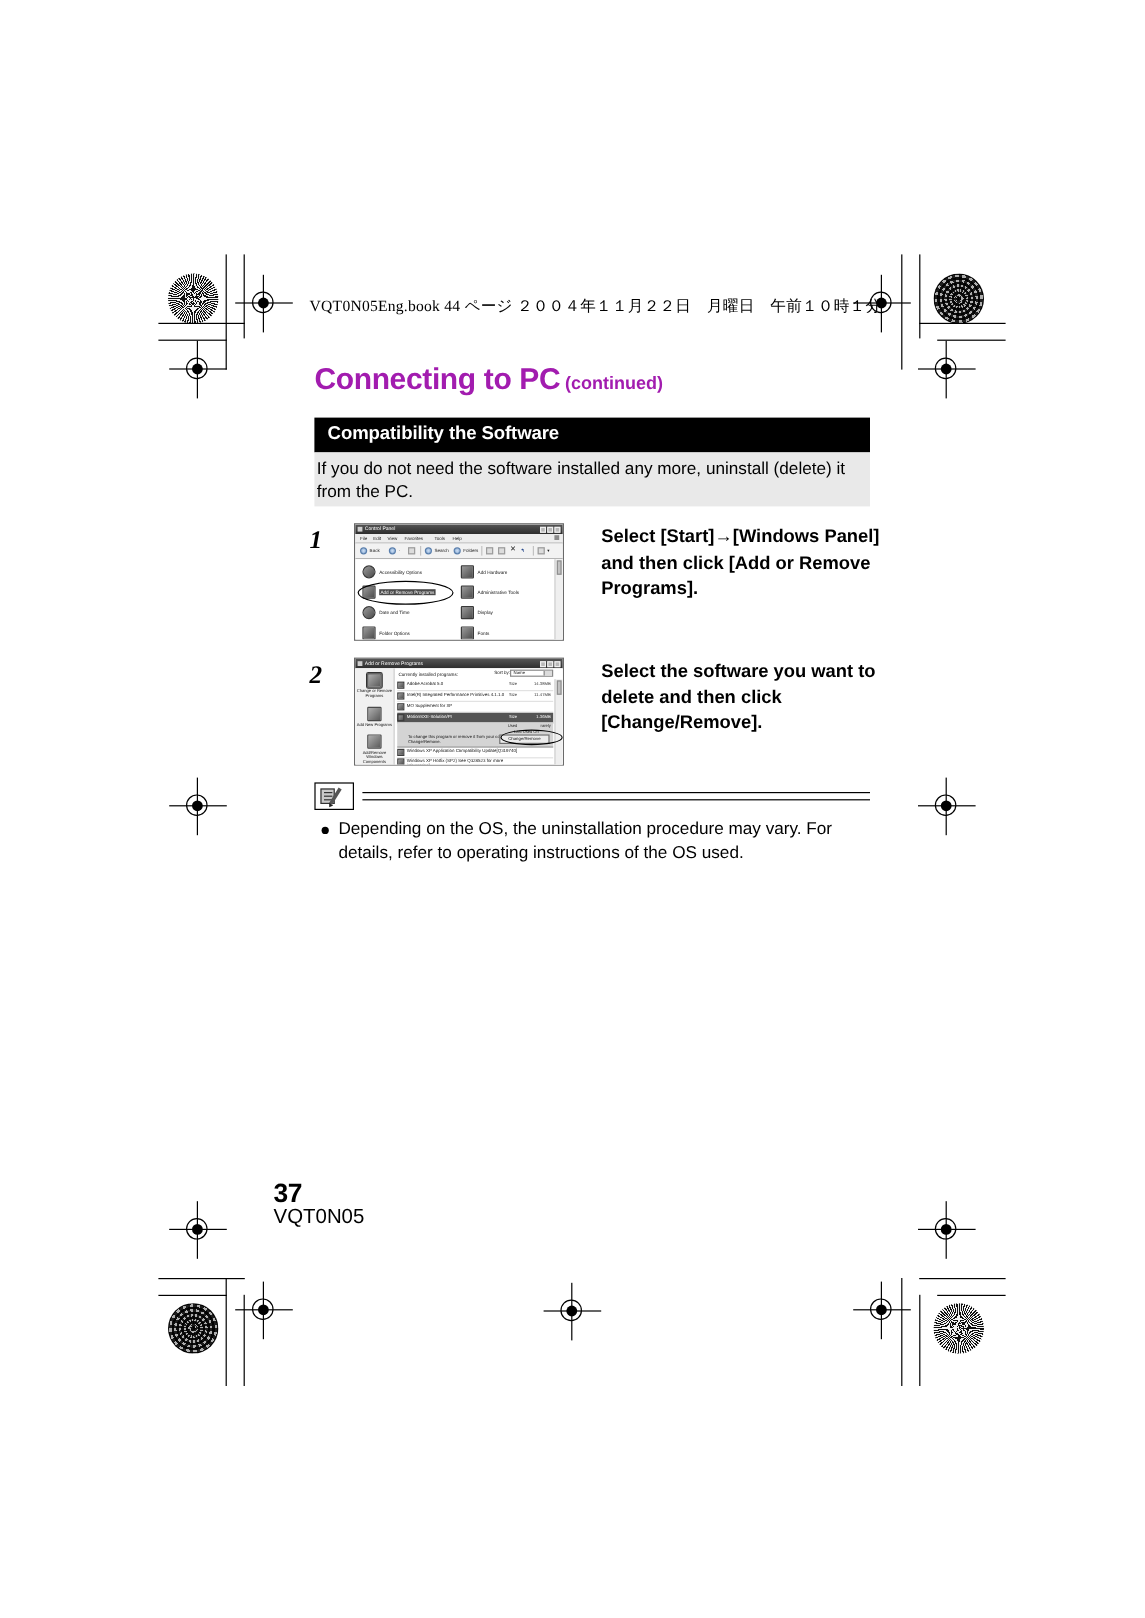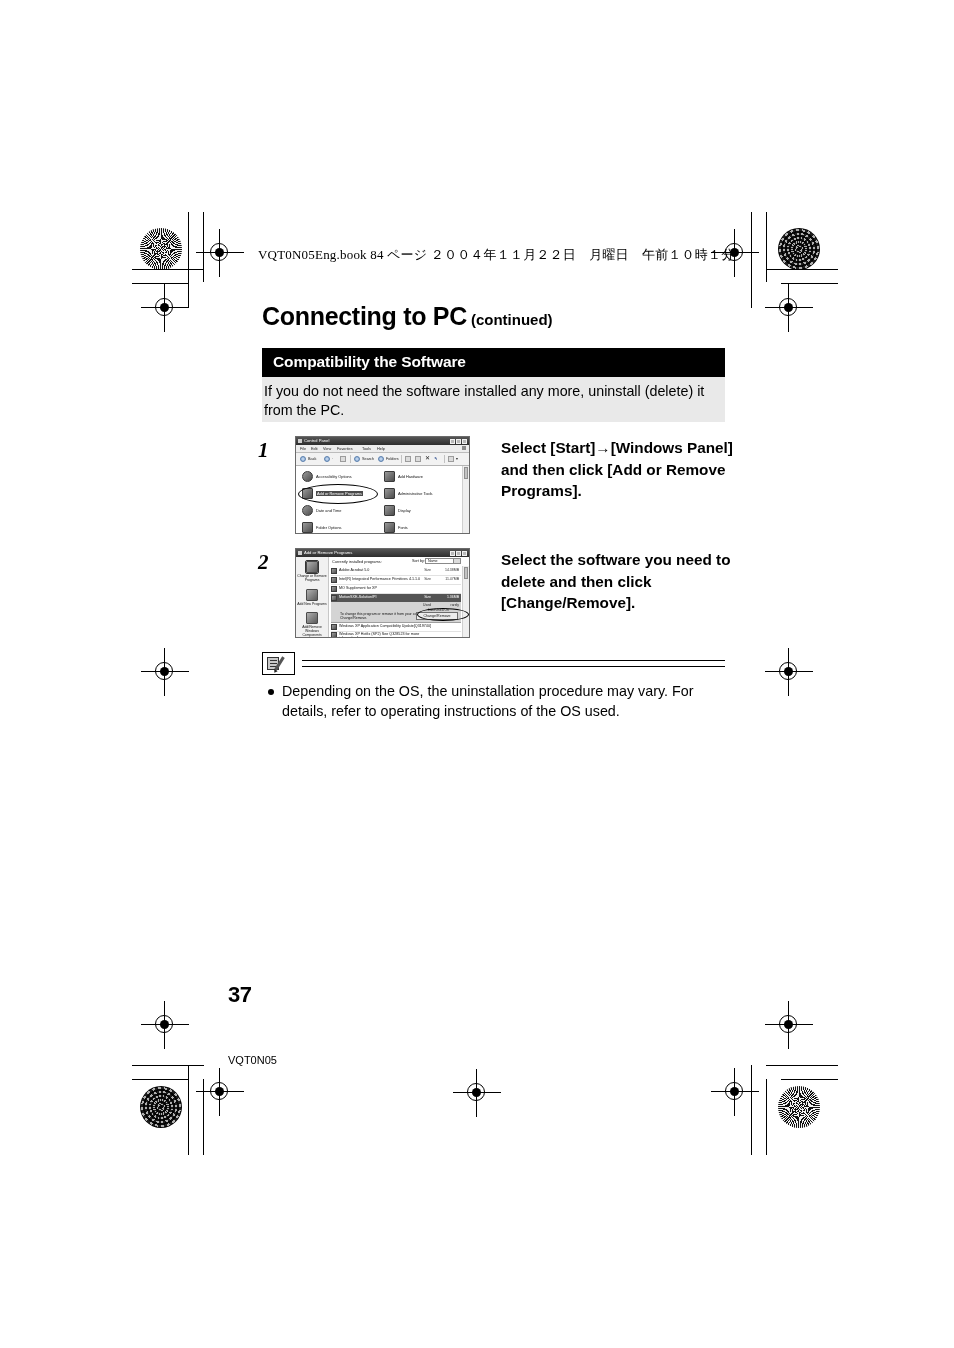--- a/index.html
+++ b/index.html
@@ -67,21 +67,21 @@
     font-family: "Liberation Serif", serif;
     font-size: 13px;
     letter-spacing: 0.2px;
     color: #000;
     white-space: nowrap;
   }
 
   .chapter-title {
     position: absolute;
     left: 262px; top: 302px;
-    color: #000000;
+    color: #a21caf;
     white-space: nowrap;
     text-align: right;
   }
   .chapter-title .main {
     font-size: 25px;
     font-weight: bold;
     letter-spacing: -0.3px;
   }
   .chapter-title .cont {
     font-size: 15px;
@@ -490,24 +490,23 @@
     left: 228px; top: 983px;
   }
   .folio .pg {
     font-size: 22px;
     font-weight: bold;
     color: #000;
     letter-spacing: -0.5px;
     line-height: 24px;
   }
   .folio .code {
-    font-size: 11px;
+    font-size: 17px;
     color: #000;
     line-height: 14px;
-    margin-top: 46px;
   }
 </style>
 </head>
 <body>
 
 <div>
 
   <div class="star-mark" style="left:140px; top:228px;"></div>
   <div class="crop-line" style="left:188px; top:212px; width:1px; height:96px;"></div>
   <div class="crop-line" style="left:203px; top:212px; width:1px; height:70px;"></div>
@@ -594,21 +593,21 @@
   <div class="crop-line" style="left:766px; top:1079px; width:1px; height:76px;"></div>
   <div class="star-mark" style="left:778px; top:1086px;"></div>
   <div class="reg-target" style="left:718px; top:1075px;">
     <div class="vl"></div>
       <div class="hl"></div>
       <div class="ring"></div>
       <div class="dot"></div>
   </div>
 </div>
 
-<div class="page-header-line">VQT0N05Eng.book  84 ページ  ２００４年１１月２２日　月曜日　午前１０時１分</div>
+<div class="page-header-line">VQT0N05Eng.book  44 ページ  ２００４年１１月２２日　月曜日　午前１０時１分</div>
 
 <div class="chapter-title">
   <span class="main">Connecting to PC</span><span class="cont">(continued)</span>
 </div>
 
 <div class="section-bar">
   <div class="label">Compatibility the Software</div>
 </div>
 
 <div class="intro-box">
@@ -798,21 +797,21 @@
             <div class="ricon"></div>
             <div class="rname" style="white-space:normal; width:95px; line-height:4.2px;">Windows XP Hotfix (SP2) See Q328523 for more information]</div>
           </div>
 
           <div class="highlight-ellipse" style="right:0px; top:51px; width:52px; height:13px;"></div>
         </div>
       </div>
     </div>
   </div>
 
-  <div class="instr">Select the software you need to delete and then click [Change/Remove].</div>
+  <div class="instr">Select the software you want to delete and then click [Change/Remove].</div>
 </div>
 
 <div class="note-wrap">
   <div class="note-icon">
     <div class="pad"></div>
     <div class="pencil"></div>
   </div>
   <div class="note-rules"></div>
 
   <div class="note-body">

